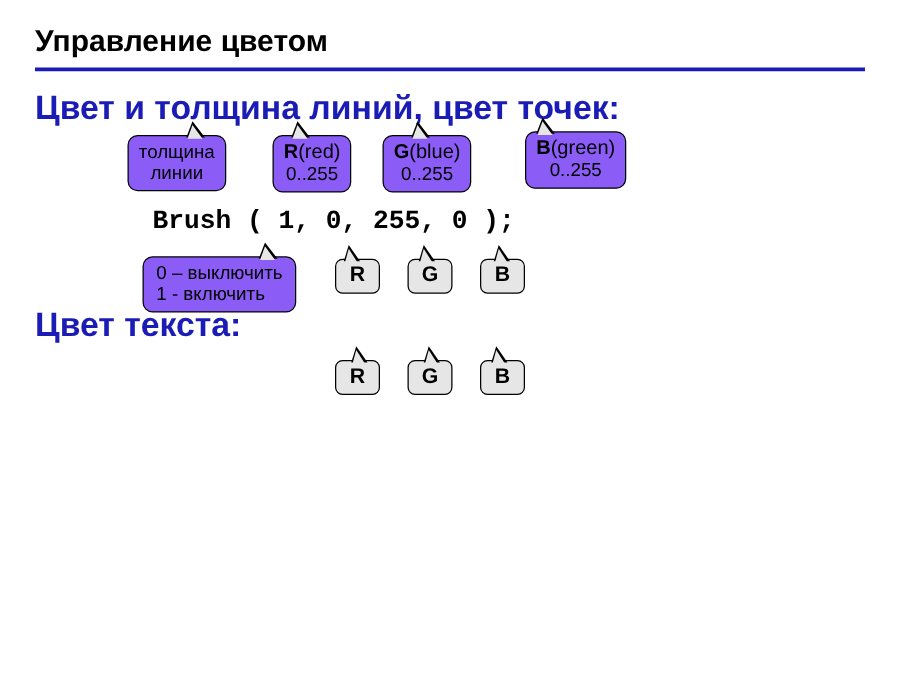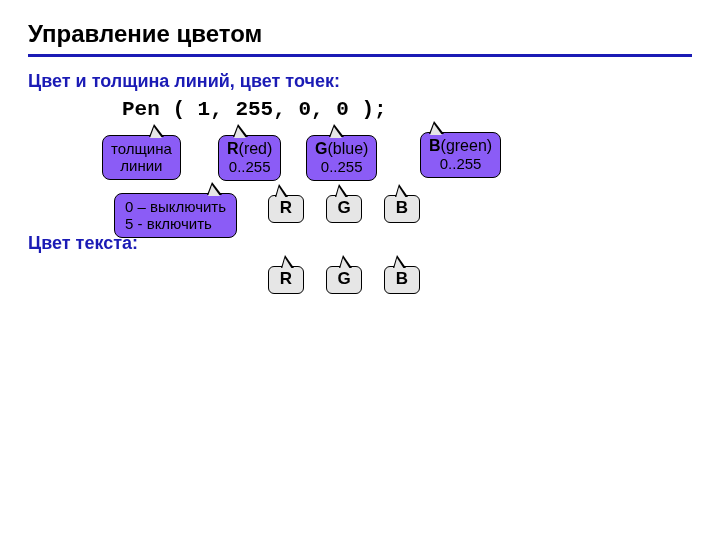--- a/index.html
+++ b/index.html
@@ -16,21 +16,21 @@
     padding: 20px 28px 0 28px;
   }
   .title {
     font-size: 24px;
     font-weight: bold;
     padding-bottom: 6px;
     border-bottom: 3px solid #1b1bb5;
     margin-bottom: 14px;
   }
   .subhead {
-    font-size: 18px;
+    font-size: 27px;
     font-weight: bold;
     color: #1b1bb5;
     margin: 6px 0 6px 0;
   }
   .code {
     font-family: "Courier New", Courier, monospace;
     font-weight: bold;
     font-size: 21px;
     color: #000;
     margin-left: 94px;
@@ -109,46 +109,46 @@
   }
 </style>
 </head>
 <body>
 
 <div class="slide">
 
   <div class="title">Управление цветом</div>
 
   <div class="subhead">Цвет и толщина линий, цвет точек:</div>
-  <div class="code">Pen ( 1, 255, 0, 0 );</div>
 
   <div class="callout-row" style="height:56px;">
     <div class="callout" style="left:74px; top:0; --tx:46px;">
       <span>толщина</span><br>
       <span>линии</span>
     </div>
     <div class="callout" style="left:190px; top:0; --tx:14px;">
       <span class="big"><span class="b">R</span><span>(red)</span></span><br>
       <span>0..255</span>
     </div>
     <div class="callout" style="left:278px; top:0; --tx:22px;">
       <span class="big"><span class="b">G</span><span>(blue)</span></span><br>
       <span>0..255</span>
     </div>
     <div class="callout" style="left:392px; top:-3px; --tx:8px;">
       <span class="big"><span class="b">B</span><span>(green)</span></span><br>
       <span>0..255</span>
     </div>
   </div>
 
+  <div class="code">Brush ( 1, 0, 255, 0 );</div>
 
   <div class="callout-row" style="height:56px;">
     <div class="callout" style="left:86px; top:2px; --tx:92px; text-align:left; padding:4px 10px;">
       <span>0 – выключить</span><br>
-      <span>5 - включить</span>
+      <span>1 - включить</span>
     </div>
     <div class="sq" style="left:240px; top:4px; --tx:6px;">R</div>
     <div class="sq" style="left:298px; top:4px; --tx:8px;">G</div>
     <div class="sq" style="left:356px; top:4px; --tx:10px;">B</div>
   </div>
 
   <div class="subhead" style="margin-top:-14px;">Цвет текста:</div>
 
   <div class="callout-row" style="height:50px;">
     <div class="sq" style="left:240px; top:6px; --tx:12px;">R</div>

